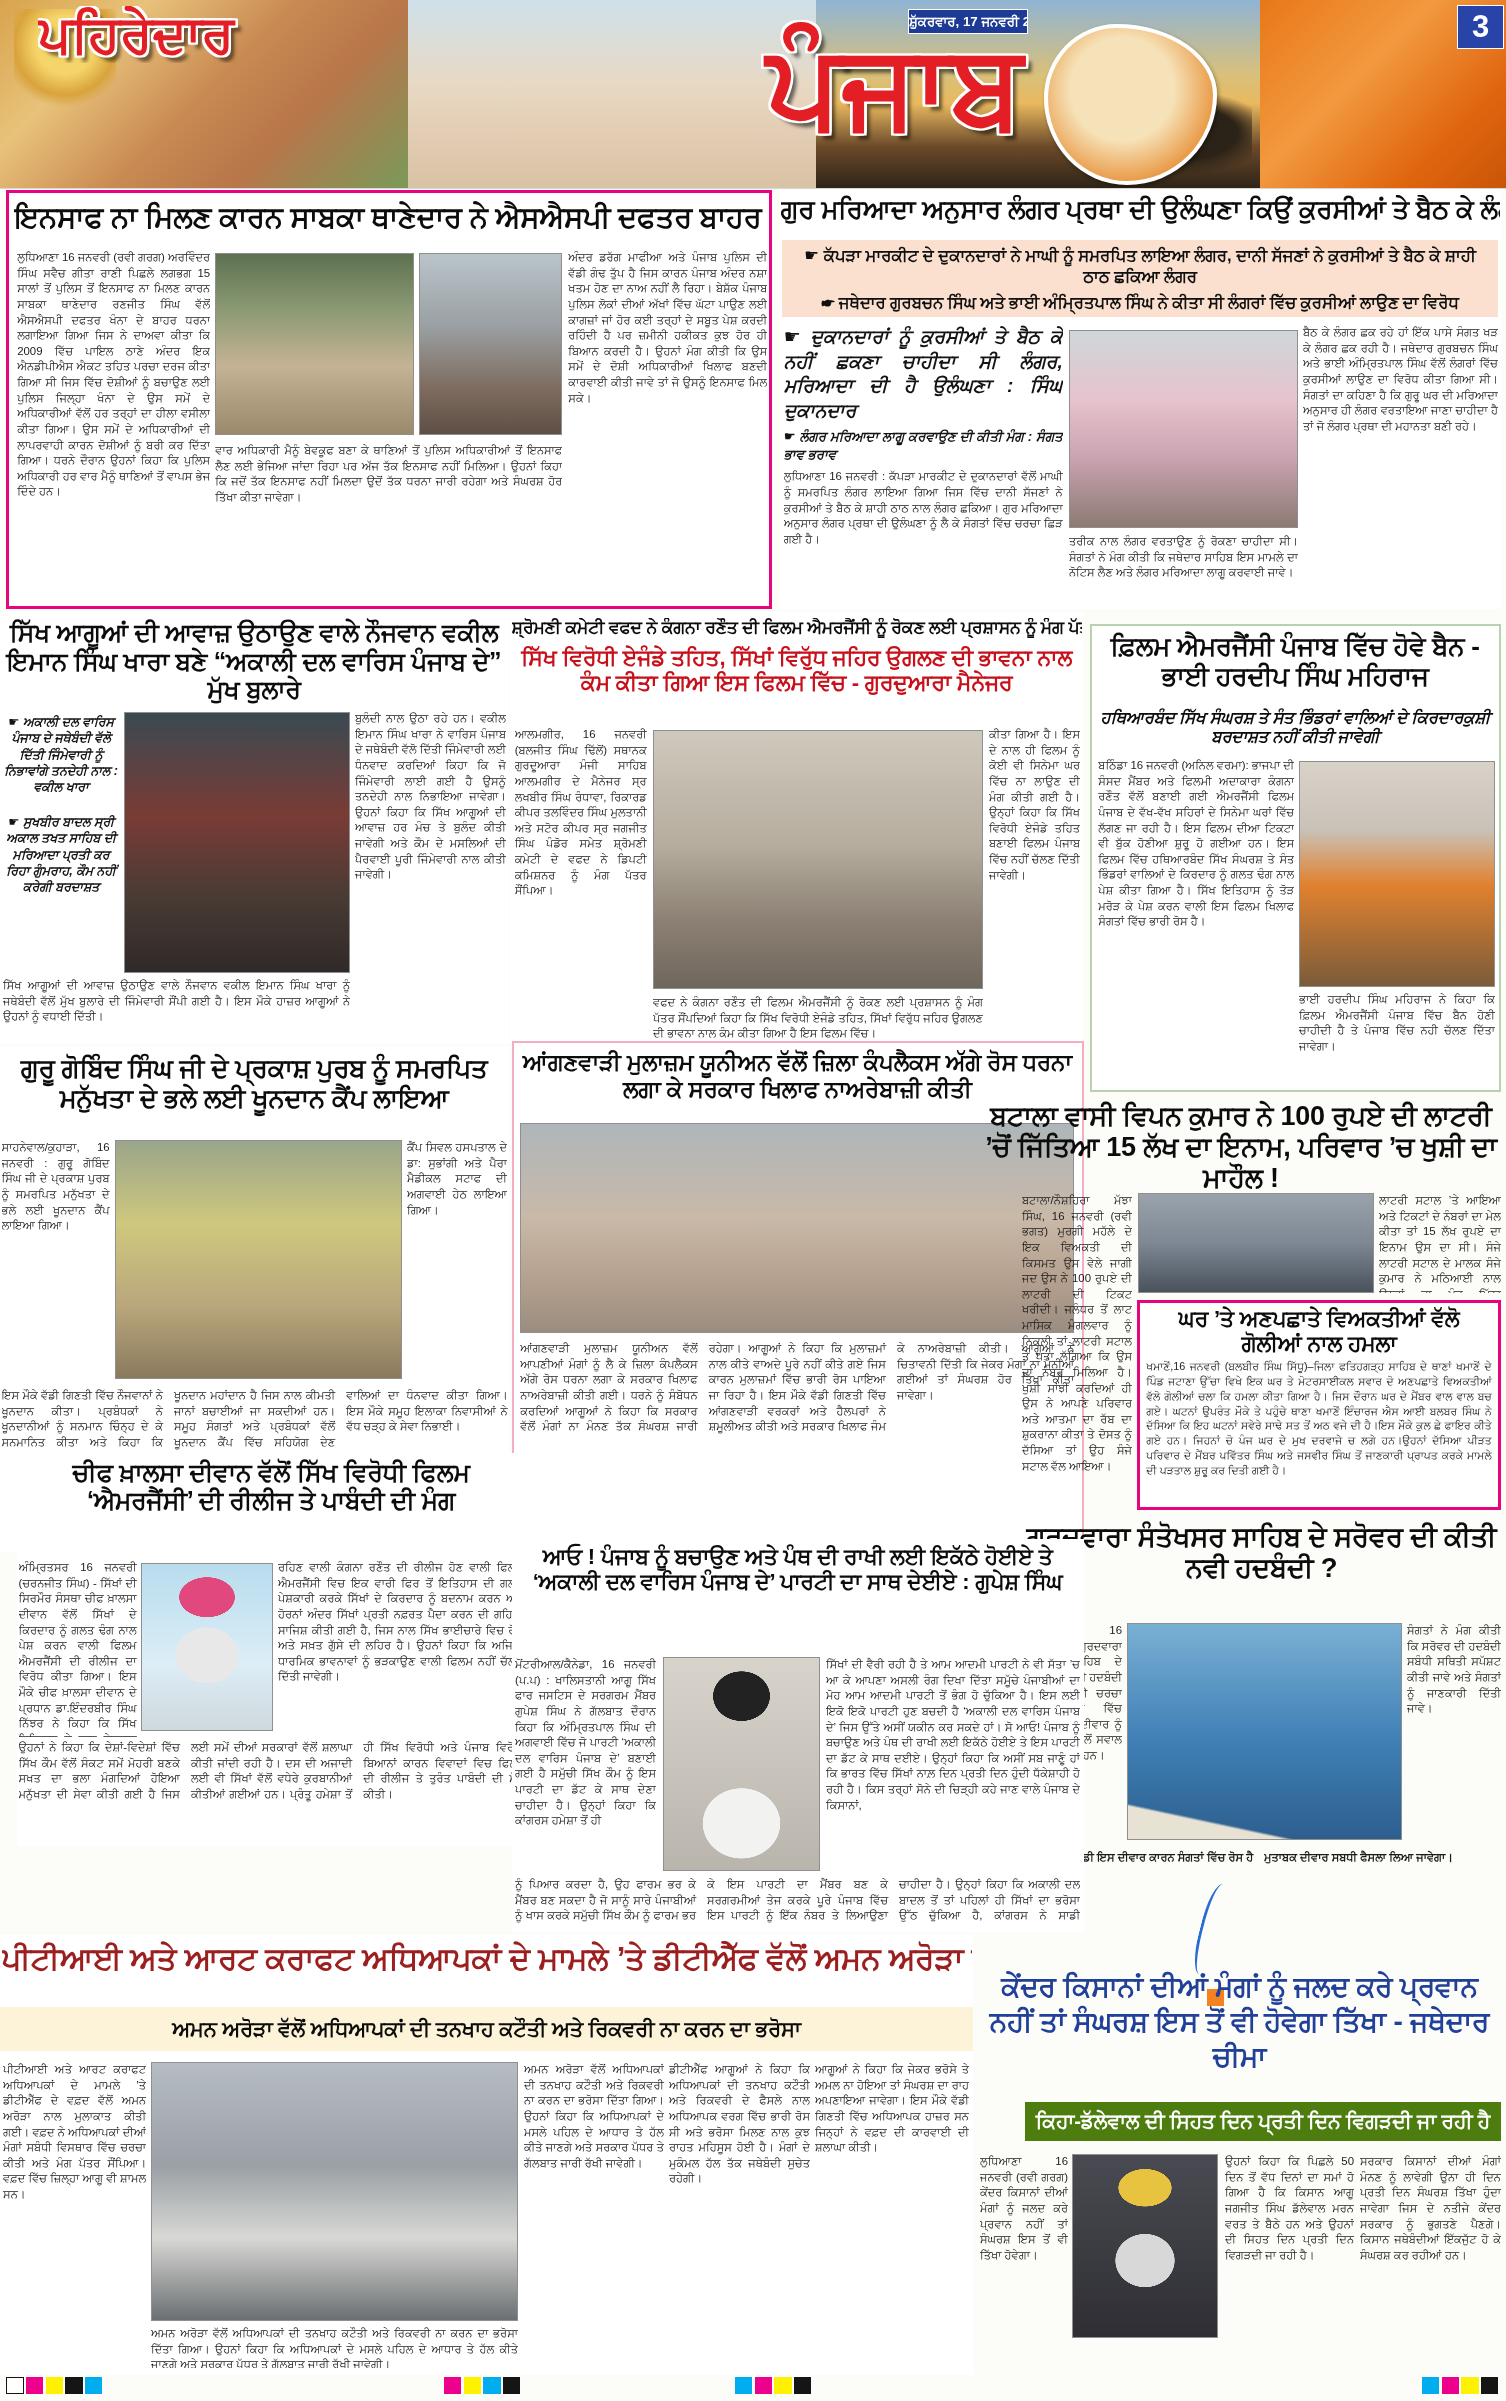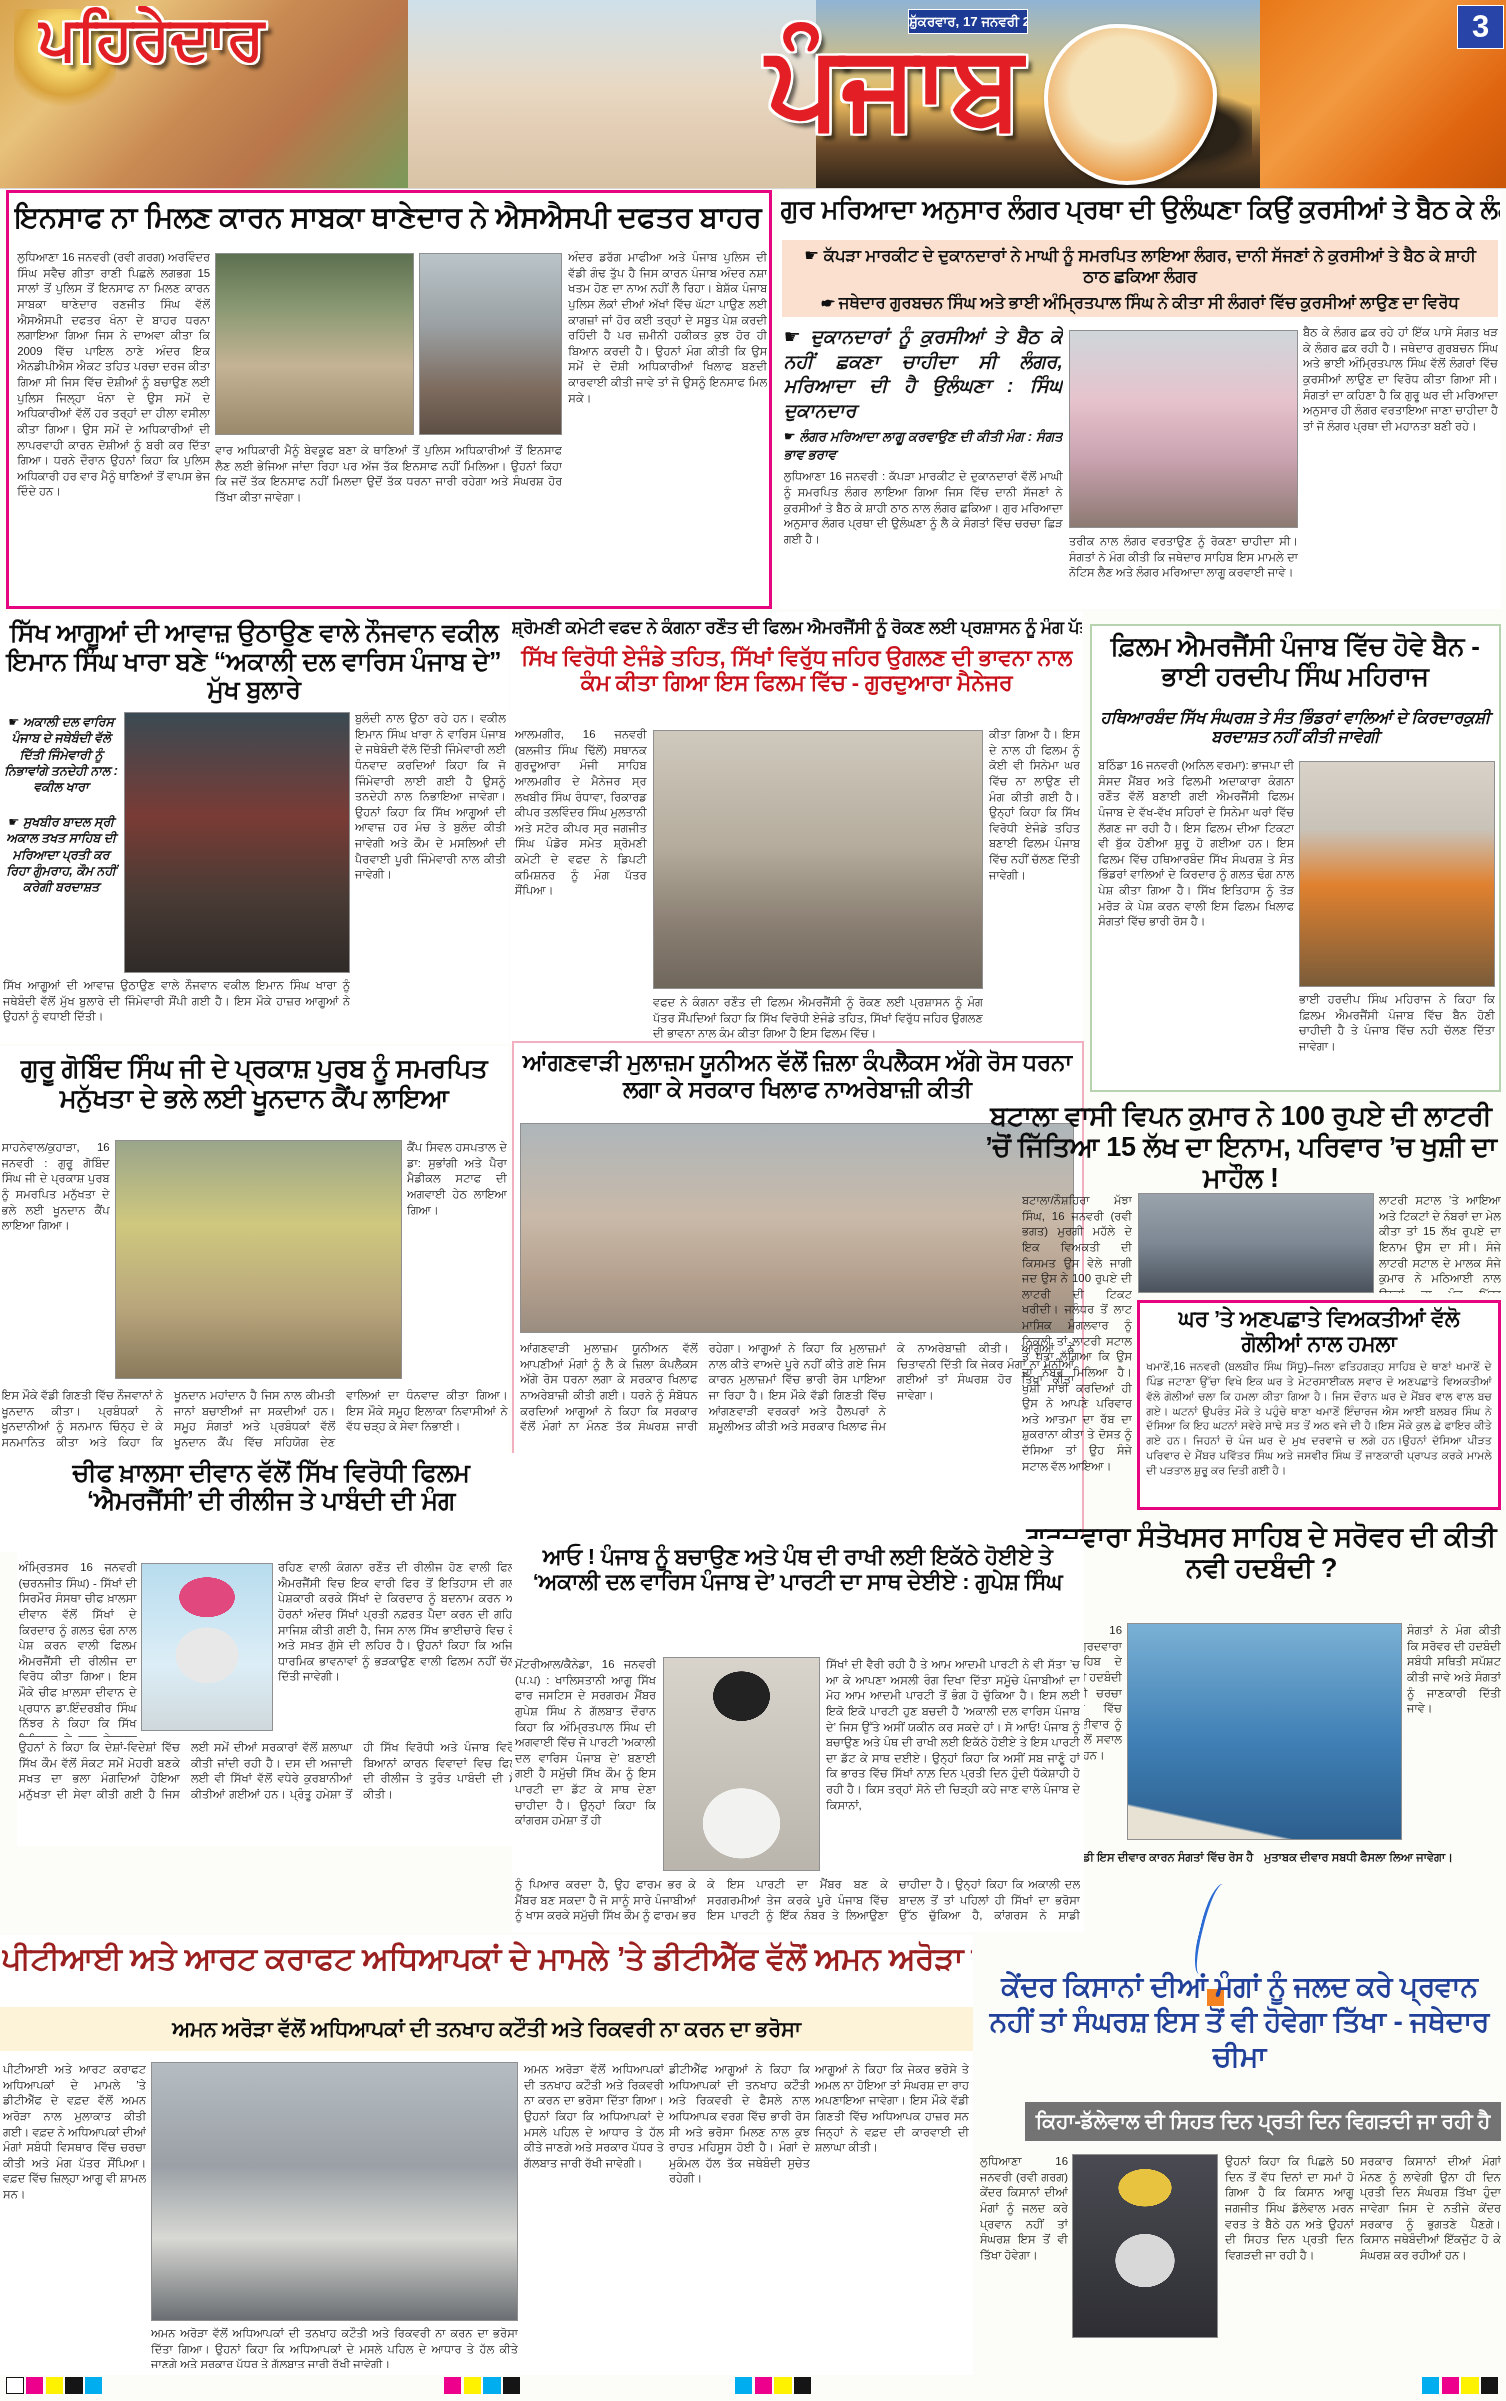--- a/index.html
+++ b/index.html
@@ -28,21 +28,21 @@
 <div id="page">
 
   <div class="abs" style="left:0;top:0;width:1506px;height:188px;overflow:hidden;border-bottom:1.6px solid #d8d8d8;">
     <div class="abs" style="left:0;top:0;width:408px;height:188px;background:linear-gradient(135deg,#d8a44e 0%,#e8c27a 25%,#c98a52 50%,#b8764a 70%,#7a9a5a 100%);"></div>
     <div class="abs" style="left:14px;top:9.4px;width:102px;height:102px;background:radial-gradient(circle at 50% 35%,#f5d46a 0 35%,#d9a33c 60%,rgba(217,163,60,0) 75%);"></div>
     <div class="abs" style="left:408px;top:0;width:408px;height:188px;background:linear-gradient(180deg,#cfe0ea 0%,#e8d9c4 45%,#e3cdb4 70%,#d9c3a6 100%);"></div>
     <div class="abs" style="left:816px;top:0;width:444px;height:188px;background:linear-gradient(180deg,#8fb4d4 0%,#d9c07a 40%,#e9b95f 55%,#6b4a2a 78%,#2e2417 100%);"></div>
     <div class="abs" style="left:1068px;top:86px;width:184px;height:94px;background:radial-gradient(ellipse at 58% 50%,#2c2318 0 42%,rgba(44,35,24,0) 65%);"></div>
     <div class="abs" style="left:1260px;top:0;width:247px;height:188px;background:linear-gradient(135deg,#e87818 0%,#f2993f 40%,#e0650f 75%,#c95508 100%);"></div>
     <div class="abs" style="left:1044px;top:23.6px;width:165px;height:153px;background:radial-gradient(circle at 45% 40%,#f6e2b8 0 40%,#e8933c 75%);border:4.7px solid #fff;border-radius:42% 58% 52% 48% / 46% 44% 56% 54%;box-shadow:1.6px 2.4px 4.7px rgba(0,0,0,.35);"></div>
-    <div class="abs outl one" style="left:38px;top:6.3px;width:330px;font-size:60px;line-height:1.1;">ਪਹਿਰੇਦਾਰ</div>
+    <div class="abs outl one" style="left:38px;top:6.3px;width:330px;font-size:52px;line-height:1.1;">ਪਹਿਰੇਦਾਰ</div>
     <div class="abs outl one" style="left:710px;top:14px;width:369px;font-size:116px;line-height:1.25;text-align:center;">ਪੰਜਾਬ</div>
     <div class="abs one" style="left:908px;top:8.6px;width:118px;height:23.6px;background:#1d3a94;color:#fff;font-weight:bold;font-size:13.3px;text-align:center;line-height:23.6px;border:0.8px solid #fff;">ਸ਼ੁੱਕਰਵਾਰ, 17 ਜਨਵਰੀ 2025</div>
     <div class="abs" style="left:1457px;top:4.7px;width:45px;height:42px;background:#2844a8;color:#fff;font-weight:bold;font-size:31px;text-align:center;line-height:42px;border:1.6px solid #fff;">3</div>
   </div>
 
   <div class="box" style="left:6.3px;top:190px;width:766px;height:419px;border:3.1px solid #e6057e;">
     <div class="abs hl one" style="left:4.7px;top:7.9px;width:750px;font-size:29px;">ਇਨਸਾਫ ਨਾ ਮਿਲਣ ਕਾਰਨ ਸਾਬਕਾ ਥਾਣੇਦਾਰ ਨੇ ਐਸਐਸਪੀ ਦਫਤਰ ਬਾਹਰ ਲਾਇਆ ਧਰਨਾ</div>
     <div class="abs bd" style="left:7.9px;top:57px;width:193px;height:352px;">ਲੁਧਿਆਣਾ 16 ਜਨਵਰੀ (ਰਵੀ ਗਰਗ) ਅਰਵਿੰਦਰ ਸਿੰਘ ਸਵੈਚ ਗੀਤਾ ਰਾਣੀ ਪਿਛਲੇ ਲਗਭਗ 15 ਸਾਲਾਂ ਤੋਂ ਪੁਲਿਸ ਤੋਂ ਇਨਸਾਫ ਨਾ ਮਿਲਣ ਕਾਰਨ ਸਾਬਕਾ ਥਾਣੇਦਾਰ ਰਣਜੀਤ ਸਿੰਘ ਵੱਲੋਂ ਐਸਐਸਪੀ ਦਫਤਰ ਖੰਨਾ ਦੇ ਬਾਹਰ ਧਰਨਾ ਲਗਾਇਆ ਗਿਆ ਜਿਸ ਨੇ ਦਾਅਵਾ ਕੀਤਾ ਕਿ 2009 ਵਿੱਚ ਪਾਇਲ ਠਾਣੇ ਅੰਦਰ ਇਕ ਐਨਡੀਪੀਐਸ ਐਕਟ ਤਹਿਤ ਪਰਚਾ ਦਰਜ ਕੀਤਾ ਗਿਆ ਸੀ ਜਿਸ ਵਿੱਚ ਦੋਸ਼ੀਆਂ ਨੂੰ ਬਚਾਉਣ ਲਈ ਪੁਲਿਸ ਜਿਲ੍ਹਾ ਖੰਨਾ ਦੇ ਉਸ ਸਮੇਂ ਦੇ ਅਧਿਕਾਰੀਆਂ ਵੱਲੋਂ ਹਰ ਤਰ੍ਹਾਂ ਦਾ ਹੀਲਾ ਵਸੀਲਾ ਕੀਤਾ ਗਿਆ। ਉਸ ਸਮੇਂ ਦੇ ਅਧਿਕਾਰੀਆਂ ਦੀ ਲਾਪਰਵਾਹੀ ਕਾਰਨ ਦੋਸ਼ੀਆਂ ਨੂੰ ਬਰੀ ਕਰ ਦਿੱਤਾ ਗਿਆ। ਧਰਨੇ ਦੌਰਾਨ ਉਹਨਾਂ ਕਿਹਾ ਕਿ ਪੁਲਿਸ ਅਧਿਕਾਰੀ ਹਰ ਵਾਰ ਮੈਨੂੰ ਥਾਣਿਆਂ ਤੋਂ ਵਾਪਸ ਭੇਜ ਦਿੰਦੇ ਹਨ।</div>
     <div class="photo" style="left:206px;top:60px;width:199px;height:182px;background:linear-gradient(180deg,#5d7050 0%,#8a9973 30%,#c4b394 62%,#9a8a6b 100%);"></div>
     <div class="photo" style="left:410px;top:60px;width:143px;height:182px;background:linear-gradient(180deg,#b9c4c9 0%,#9aa0a3 40%,#7d6b5e 75%,#5e4f45 100%);"></div>
@@ -149,21 +149,21 @@
     <div class="abs hl one" style="left:0;top:72px;width:973px;height:44px;line-height:44px;background:#fdf3d8;font-size:21px;">ਅਮਨ ਅਰੋੜਾ ਵੱਲੋਂ ਅਧਿਆਪਕਾਂ ਦੀ ਤਨਖਾਹ ਕਟੌਤੀ ਅਤੇ ਰਿਕਵਰੀ ਨਾ ਕਰਨ ਦਾ ਭਰੋਸਾ</div>
     <div class="abs bd" style="left:3.1px;top:127px;width:143px;height:305px;">ਪੀਟੀਆਈ ਅਤੇ ਆਰਟ ਕਰਾਫਟ ਅਧਿਆਪਕਾਂ ਦੇ ਮਾਮਲੇ ’ਤੇ ਡੀਟੀਐੱਫ ਦੇ ਵਫ਼ਦ ਵੱਲੋਂ ਅਮਨ ਅਰੋੜਾ ਨਾਲ ਮੁਲਾਕਾਤ ਕੀਤੀ ਗਈ। ਵਫ਼ਦ ਨੇ ਅਧਿਆਪਕਾਂ ਦੀਆਂ ਮੰਗਾਂ ਸਬੰਧੀ ਵਿਸਥਾਰ ਵਿੱਚ ਚਰਚਾ ਕੀਤੀ ਅਤੇ ਮੰਗ ਪੱਤਰ ਸੌਂਪਿਆ। ਵਫ਼ਦ ਵਿੱਚ ਜ਼ਿਲ੍ਹਾ ਆਗੂ ਵੀ ਸ਼ਾਮਲ ਸਨ।</div>
     <div class="photo" style="left:151px;top:127px;width:367px;height:259px;background:linear-gradient(180deg,#b5bcc2 0%,#9aa0a6 40%,#d8d8d4 68%,#6b6f73 100%);"></div>
     <div class="abs bd" style="left:151px;top:391px;width:367px;height:42px;">ਅਮਨ ਅਰੋੜਾ ਵੱਲੋਂ ਅਧਿਆਪਕਾਂ ਦੀ ਤਨਖਾਹ ਕਟੌਤੀ ਅਤੇ ਰਿਕਵਰੀ ਨਾ ਕਰਨ ਦਾ ਭਰੋਸਾ ਦਿੱਤਾ ਗਿਆ। ਉਹਨਾਂ ਕਿਹਾ ਕਿ ਅਧਿਆਪਕਾਂ ਦੇ ਮਸਲੇ ਪਹਿਲ ਦੇ ਆਧਾਰ ਤੇ ਹੱਲ ਕੀਤੇ ਜਾਣਗੇ ਅਤੇ ਸਰਕਾਰ ਪੱਧਰ ਤੇ ਗੱਲਬਾਤ ਜਾਰੀ ਰੱਖੀ ਜਾਵੇਗੀ।</div>
     <div class="abs bd" style="left:524px;top:127px;width:140px;height:305px;">ਅਮਨ ਅਰੋੜਾ ਵੱਲੋਂ ਅਧਿਆਪਕਾਂ ਦੀ ਤਨਖਾਹ ਕਟੌਤੀ ਅਤੇ ਰਿਕਵਰੀ ਨਾ ਕਰਨ ਦਾ ਭਰੋਸਾ ਦਿੱਤਾ ਗਿਆ। ਉਹਨਾਂ ਕਿਹਾ ਕਿ ਅਧਿਆਪਕਾਂ ਦੇ ਮਸਲੇ ਪਹਿਲ ਦੇ ਆਧਾਰ ਤੇ ਹੱਲ ਕੀਤੇ ਜਾਣਗੇ ਅਤੇ ਸਰਕਾਰ ਪੱਧਰ ਤੇ ਗੱਲਬਾਤ ਜਾਰੀ ਰੱਖੀ ਜਾਵੇਗੀ।</div>
     <div class="abs bd" style="left:669px;top:127px;width:141px;height:305px;">ਡੀਟੀਐੱਫ ਆਗੂਆਂ ਨੇ ਕਿਹਾ ਕਿ ਅਧਿਆਪਕਾਂ ਦੀ ਤਨਖਾਹ ਕਟੌਤੀ ਅਤੇ ਰਿਕਵਰੀ ਦੇ ਫੈਸਲੇ ਨਾਲ ਅਧਿਆਪਕ ਵਰਗ ਵਿੱਚ ਭਾਰੀ ਰੋਸ ਸੀ ਅਤੇ ਭਰੋਸਾ ਮਿਲਣ ਨਾਲ ਕੁਝ ਰਾਹਤ ਮਹਿਸੂਸ ਹੋਈ ਹੈ। ਮੰਗਾਂ ਦੇ ਮੁਕੰਮਲ ਹੱਲ ਤੱਕ ਜਥੇਬੰਦੀ ਸੁਚੇਤ ਰਹੇਗੀ।</div>
     <div class="abs bd" style="left:815px;top:127px;width:154px;height:305px;">ਆਗੂਆਂ ਨੇ ਕਿਹਾ ਕਿ ਜੇਕਰ ਭਰੋਸੇ ਤੇ ਅਮਲ ਨਾ ਹੋਇਆ ਤਾਂ ਸੰਘਰਸ਼ ਦਾ ਰਾਹ ਅਪਣਾਇਆ ਜਾਵੇਗਾ। ਇਸ ਮੌਕੇ ਵੱਡੀ ਗਿਣਤੀ ਵਿੱਚ ਅਧਿਆਪਕ ਹਾਜ਼ਰ ਸਨ ਜਿਨ੍ਹਾਂ ਨੇ ਵਫ਼ਦ ਦੀ ਕਾਰਵਾਈ ਦੀ ਸ਼ਲਾਘਾ ਕੀਤੀ।</div>
   </div>
 
   <div class="abs hl" style="left:978px;top:1969px;width:523px;font-size:28px;color:#21409a;line-height:1.25;">ਕੇਂਦਰ ਕਿਸਾਨਾਂ ਦੀਆਂ ਮੰਗਾਂ ਨੂੰ ਜਲਦ ਕਰੇ ਪ੍ਰਵਾਨ ਨਹੀਂ ਤਾਂ ਸੰਘਰਸ਼ ਇਸ ਤੋਂ ਵੀ ਹੋਵੇਗਾ ਤਿੱਖਾ - ਜਥੇਦਾਰ ਚੀਮਾ</div>
-  <div class="abs hl one" style="left:1025px;top:2102px;width:476px;height:39px;line-height:39px;background:#737373;color:#fff;font-size:20.4px;">ਕਿਹਾ-ਡੱਲੇਵਾਲ ਦੀ ਸਿਹਤ ਦਿਨ ਪ੍ਰਤੀ ਦਿਨ ਵਿਗੜਦੀ ਜਾ ਰਹੀ ਹੈ</div>
+  <div class="abs hl one" style="left:1025px;top:2102px;width:476px;height:39px;line-height:39px;background:#4d7c0f;color:#fff;font-size:20.4px;">ਕਿਹਾ-ਡੱਲੇਵਾਲ ਦੀ ਸਿਹਤ ਦਿਨ ਪ੍ਰਤੀ ਦਿਨ ਵਿਗੜਦੀ ਜਾ ਰਹੀ ਹੈ</div>
   <div class="abs bd" style="left:980px;top:2154px;width:88px;height:210px;">ਲੁਧਿਆਣਾ 16 ਜਨਵਰੀ (ਰਵੀ ਗਰਗ) ਕੇਂਦਰ ਕਿਸਾਨਾਂ ਦੀਆਂ ਮੰਗਾਂ ਨੂੰ ਜਲਦ ਕਰੇ ਪ੍ਰਵਾਨ ਨਹੀਂ ਤਾਂ ਸੰਘਰਸ਼ ਇਸ ਤੋਂ ਵੀ ਤਿੱਖਾ ਹੋਵੇਗਾ।</div>
   <div class="photo" style="left:1072px;top:2154px;width:146px;height:184px;background:radial-gradient(ellipse 44px 31px at 50% 18%,#e8c33f 0 60%,transparent 61%),radial-gradient(ellipse 49px 44px at 50% 58%,#d8d8d8 0 60%,transparent 61%),linear-gradient(180deg,#4a4a52 0%,#2e2e34 100%);"></div>
   <div class="abs bd" style="left:1225px;top:2154px;width:129px;height:210px;">ਉਹਨਾਂ ਕਿਹਾ ਕਿ ਪਿਛਲੇ 50 ਦਿਨ ਤੋਂ ਵੱਧ ਦਿਨਾਂ ਦਾ ਸਮਾਂ ਹੋ ਗਿਆ ਹੈ ਕਿ ਕਿਸਾਨ ਆਗੂ ਜਗਜੀਤ ਸਿੰਘ ਡੱਲੇਵਾਲ ਮਰਨ ਵਰਤ ਤੇ ਬੈਠੇ ਹਨ ਅਤੇ ਉਹਨਾਂ ਦੀ ਸਿਹਤ ਦਿਨ ਪ੍ਰਤੀ ਦਿਨ ਵਿਗੜਦੀ ਜਾ ਰਹੀ ਹੈ।</div>
   <div class="abs bd" style="left:1360px;top:2154px;width:141px;height:210px;">ਸਰਕਾਰ ਕਿਸਾਨਾਂ ਦੀਆਂ ਮੰਗਾਂ ਮੰਨਣ ਨੂੰ ਲਾਵੇਗੀ ਉਨਾ ਹੀ ਦਿਨ ਪ੍ਰਤੀ ਦਿਨ ਸੰਘਰਸ਼ ਤਿੱਖਾ ਹੁੰਦਾ ਜਾਵੇਗਾ ਜਿਸ ਦੇ ਨਤੀਜੇ ਕੇਂਦਰ ਸਰਕਾਰ ਨੂੰ ਭੁਗਤਣੇ ਪੈਣਗੇ। ਕਿਸਾਨ ਜਥੇਬੰਦੀਆਂ ਇੱਕਜੁੱਟ ਹੋ ਕੇ ਸੰਘਰਸ਼ ਕਰ ਰਹੀਆਂ ਹਨ।</div>
 
   <div class="abs" style="left:0;top:2377px;width:1506px;height:20.4px;">
     <div class="abs" style="left:6.3px;top:0;">
       <span class="sq sq-o"></span><span class="sq sq-m"></span><span class="sq sq-y"></span><span class="sq sq-k"></span><span class="sq sq-c"></span>
     </div>
     <div class="abs" style="left:444px;top:0;">

